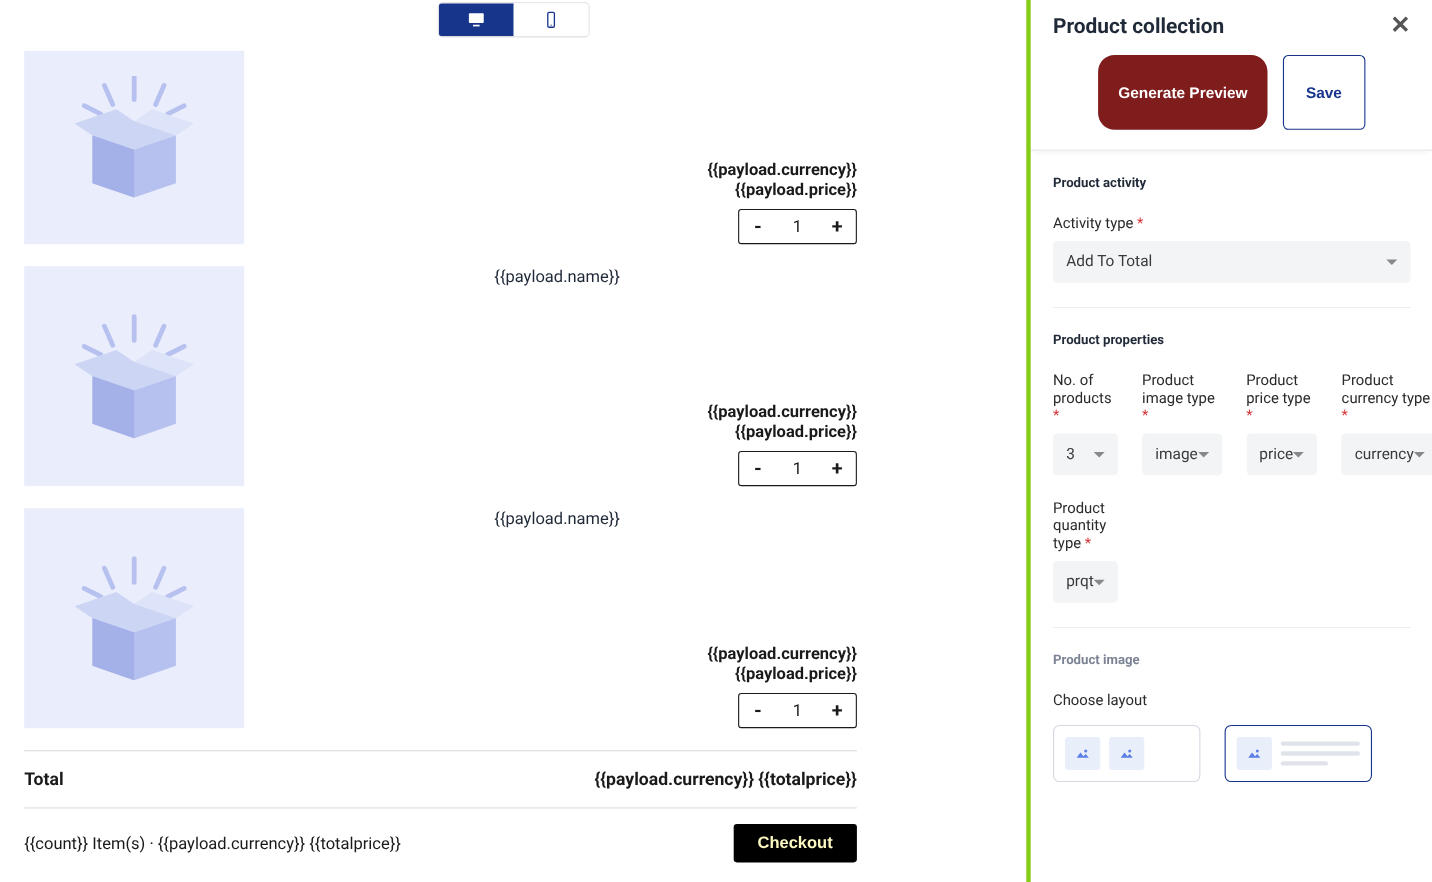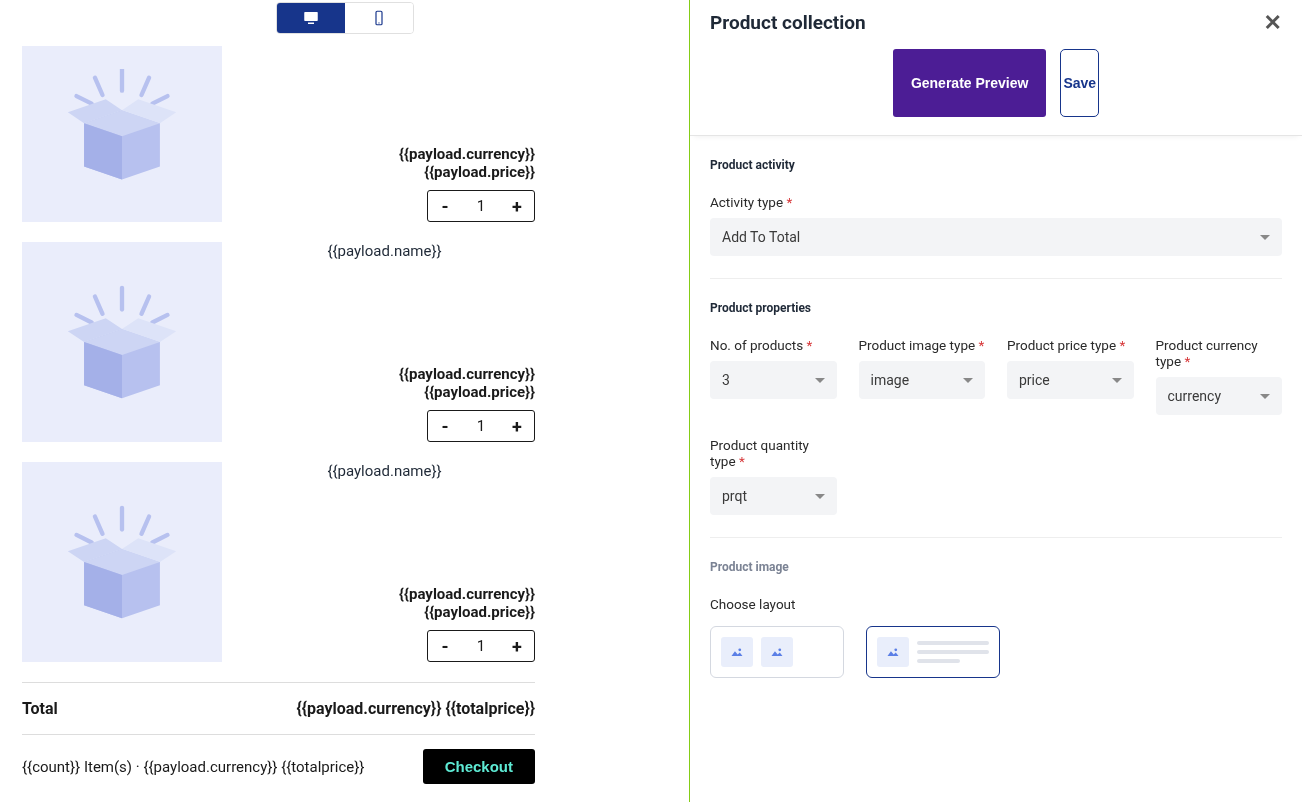--- a/index.html
+++ b/index.html
@@ -6,23 +6,23 @@
   body {
     font-family: -apple-system, BlinkMacSystemFont, "Segoe UI", Roboto, Helvetica, Arial, sans-serif;
     background: #fff;
     color: #1a1a1a;
     width: 1302px;
     height: 802px;
     overflow: hidden;
     display: flex;
   }
   .left-pane {
-    width: 690px;
+    width: 937px;
     height: 100%;
-    border-right: 1px solid #84cc16;
+    border-right: 4px solid #84cc16;
     overflow: hidden;
     position: relative;
   }
   .device-switch {
     display: flex;
     justify-content: center;
     padding: 0;
     position: absolute;
     top: 2px;
     left: 50%;
@@ -127,21 +127,21 @@
   }
   .footer-row {
     display: flex;
     justify-content: space-between;
     align-items: center;
     padding: 14px 0;
   }
   .footer-text { font-size: 15px; }
   .checkout-btn {
     background: #000;
-    color: #5eead4;
+    color: #fef9c3;
     border: none;
     padding: 9px 22px;
     font-size: 15px;
     font-weight: 600;
     border-radius: 3px;
     cursor: pointer;
   }
 
   .right-pane {
     flex: 1;
@@ -170,34 +170,34 @@
   .panel-actions {
     display: flex;
     justify-content: center;
     gap: 14px;
     padding-bottom: 18px;
     border-bottom: 1px solid #e5e5e5;
     margin: 0 -20px 0 -20px;
     box-shadow: 0 4px 6px -4px rgba(0,0,0,0.08);
   }
   .btn-primary {
-    background: #4c1d95;
+    background: #7f1d1d;
     color: #fff;
     border: none;
     padding: 26px 18px;
     font-size: 14px;
     font-weight: 600;
-    border-radius: 3px;
+    border-radius: 15px;
     cursor: pointer;
   }
   .btn-outline {
     background: #fff;
     color: #17358b;
     border: 1.5px solid #17358b;
-    padding: 8px 2px;
+    padding: 8px 20px;
     font-size: 14px;
     font-weight: 600;
     border-radius: 5px;
     cursor: pointer;
   }
   .section {
     padding: 22px 0 22px 0;
     border-bottom: 1px solid #eee;
   }
   .section-title {

